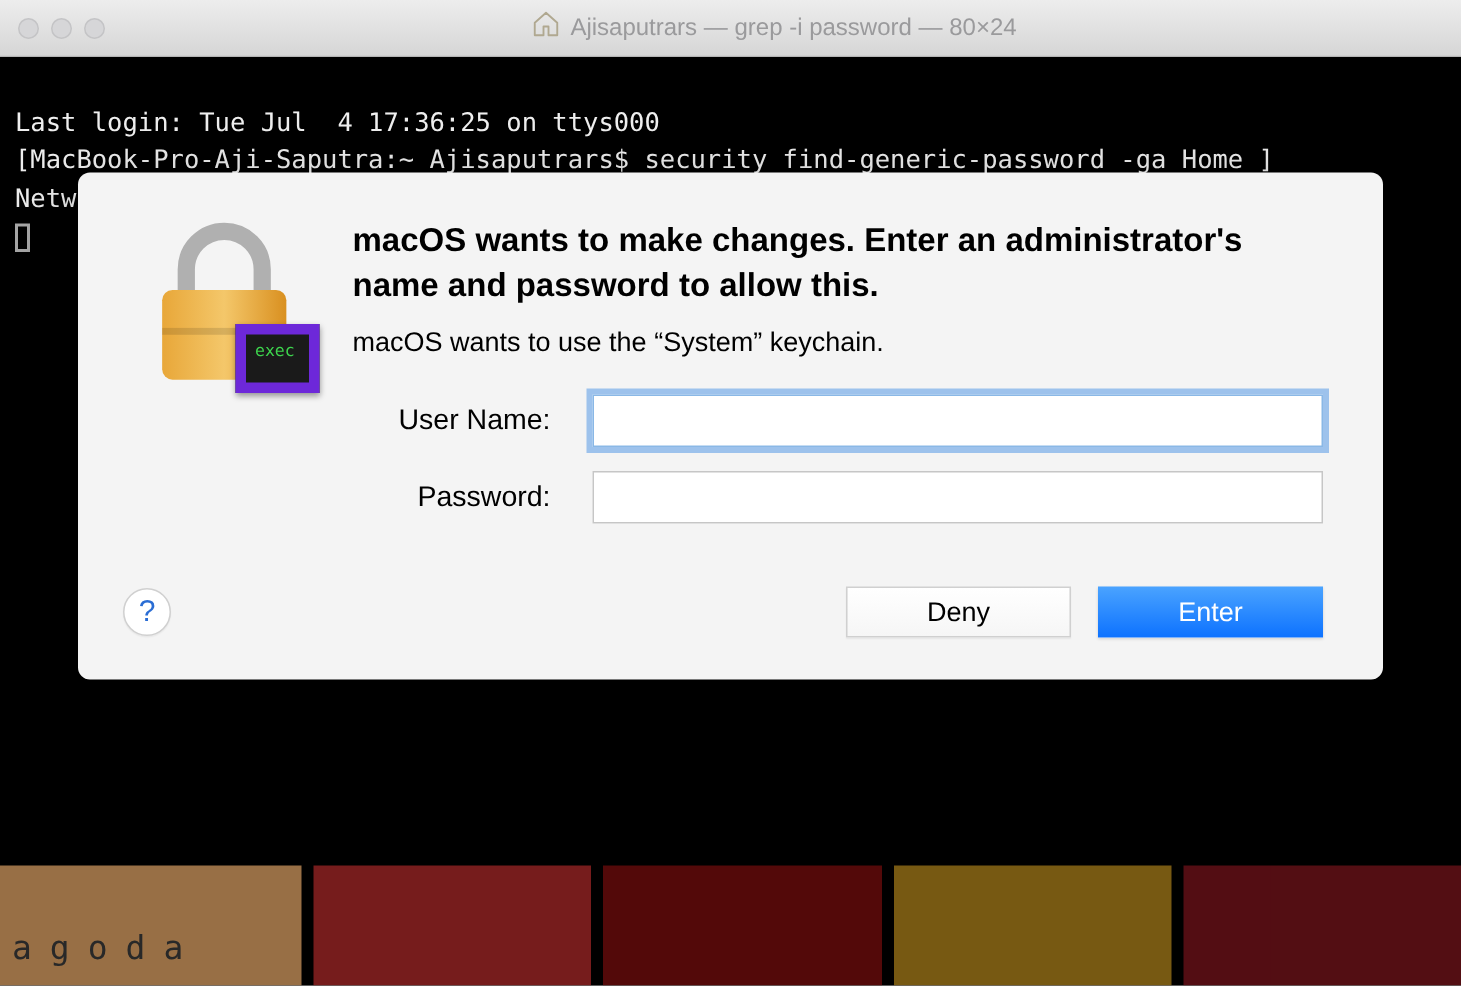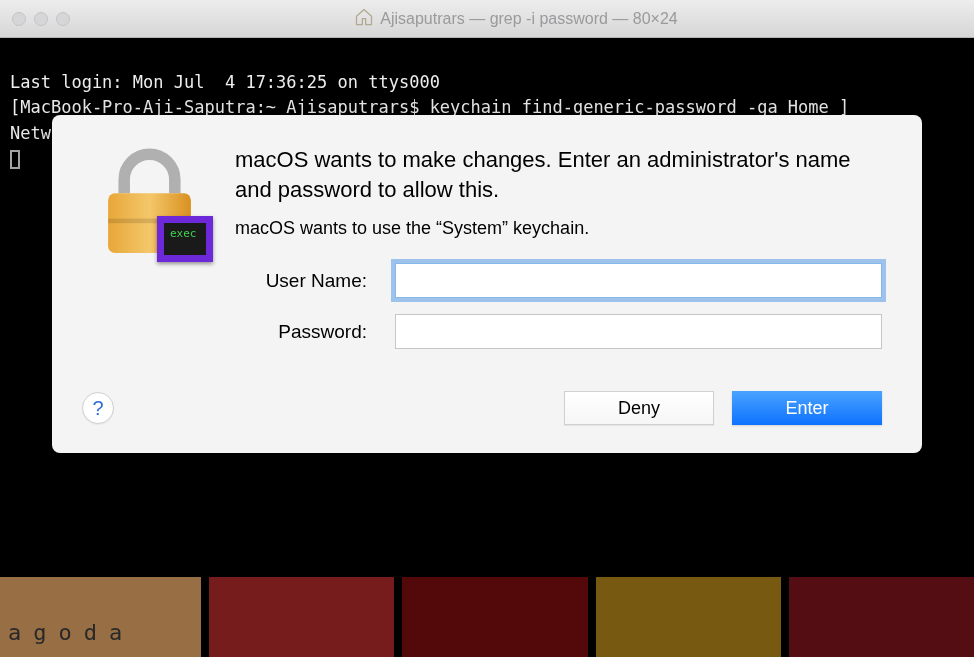--- a/index.html
+++ b/index.html
@@ -100,21 +100,21 @@
       color: #3dd44d;
       font-size: 11px;
       padding: 4px 6px;
       box-shadow: 0 2px 4px rgba(0,0,0,0.4);
     }
     .dialog-content {
       flex: 1;
     }
     .dialog-title {
       font-size: 22px;
-      font-weight: 400;
+      font-weight: 700;
       color: #000;
       line-height: 1.35;
       margin-bottom: 14px;
     }
     .dialog-subtitle {
       font-size: 18px;
       color: #000;
       margin-bottom: 24px;
     }
     .form-row {
@@ -217,22 +217,22 @@
     <span>
       <svg width="20" height="20" viewBox="0 0 24 24">
           <path d="M3 11 L12 3 L21 11 V21 H14 V14 H10 V21 H3 Z" fill="none" stroke="#b0a890" stroke-width="1.5" stroke-linejoin="round"></path>
         </svg>
     </span>
     <span>Ajisaputrars — grep -i password — 80×24</span>
   </div>
 </div>
 
 <div class="terminal">
-<span>Last login: Mon Jul  4 17:36:25 on ttys000</span>
-<span>[MacBook-Pro-Aji-Saputra:~ Ajisaputrars$ keychain find-generic-password -ga Home_]</span>
+<span>Last login: Tue Jul  4 17:36:25 on ttys000</span>
+<span>[MacBook-Pro-Aji-Saputra:~ Ajisaputrars$ security find-generic-password -ga Home_]</span>
 <span>Network | grep -i password</span>
 <span class="cursor"></span>
 
   <div class="bg-blur">
     <div class="bg-tile w">agoda</div>
     <div class="bg-tile o"></div>
     <div class="bg-tile"></div>
     <div class="bg-tile" style="background:#c7941e"></div>
     <div class="bg-tile" style="background:#8a1720"></div>
   </div>

